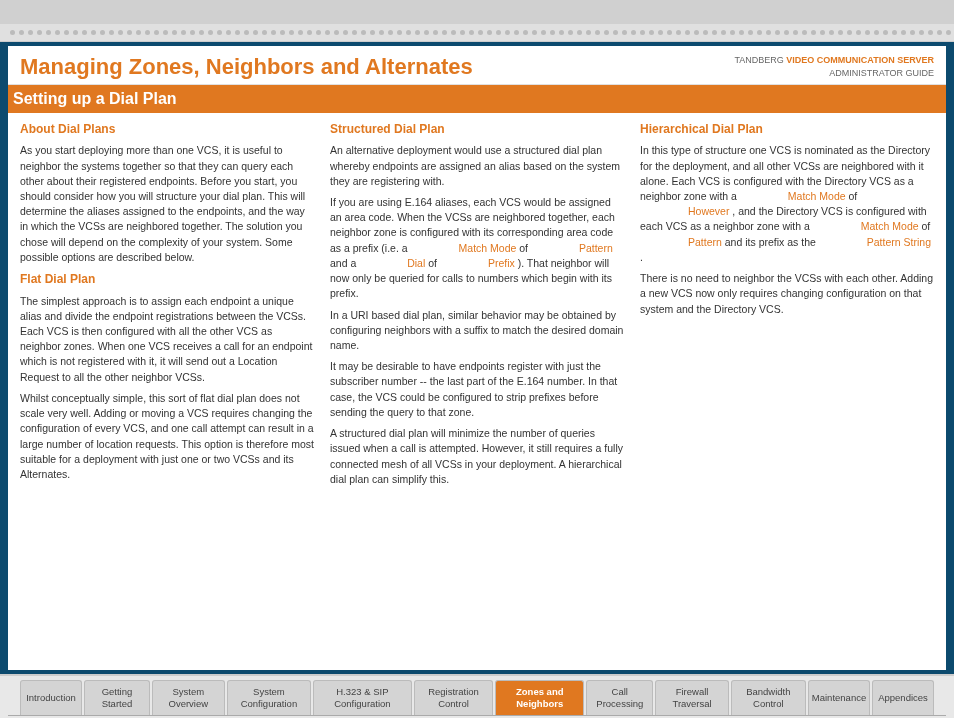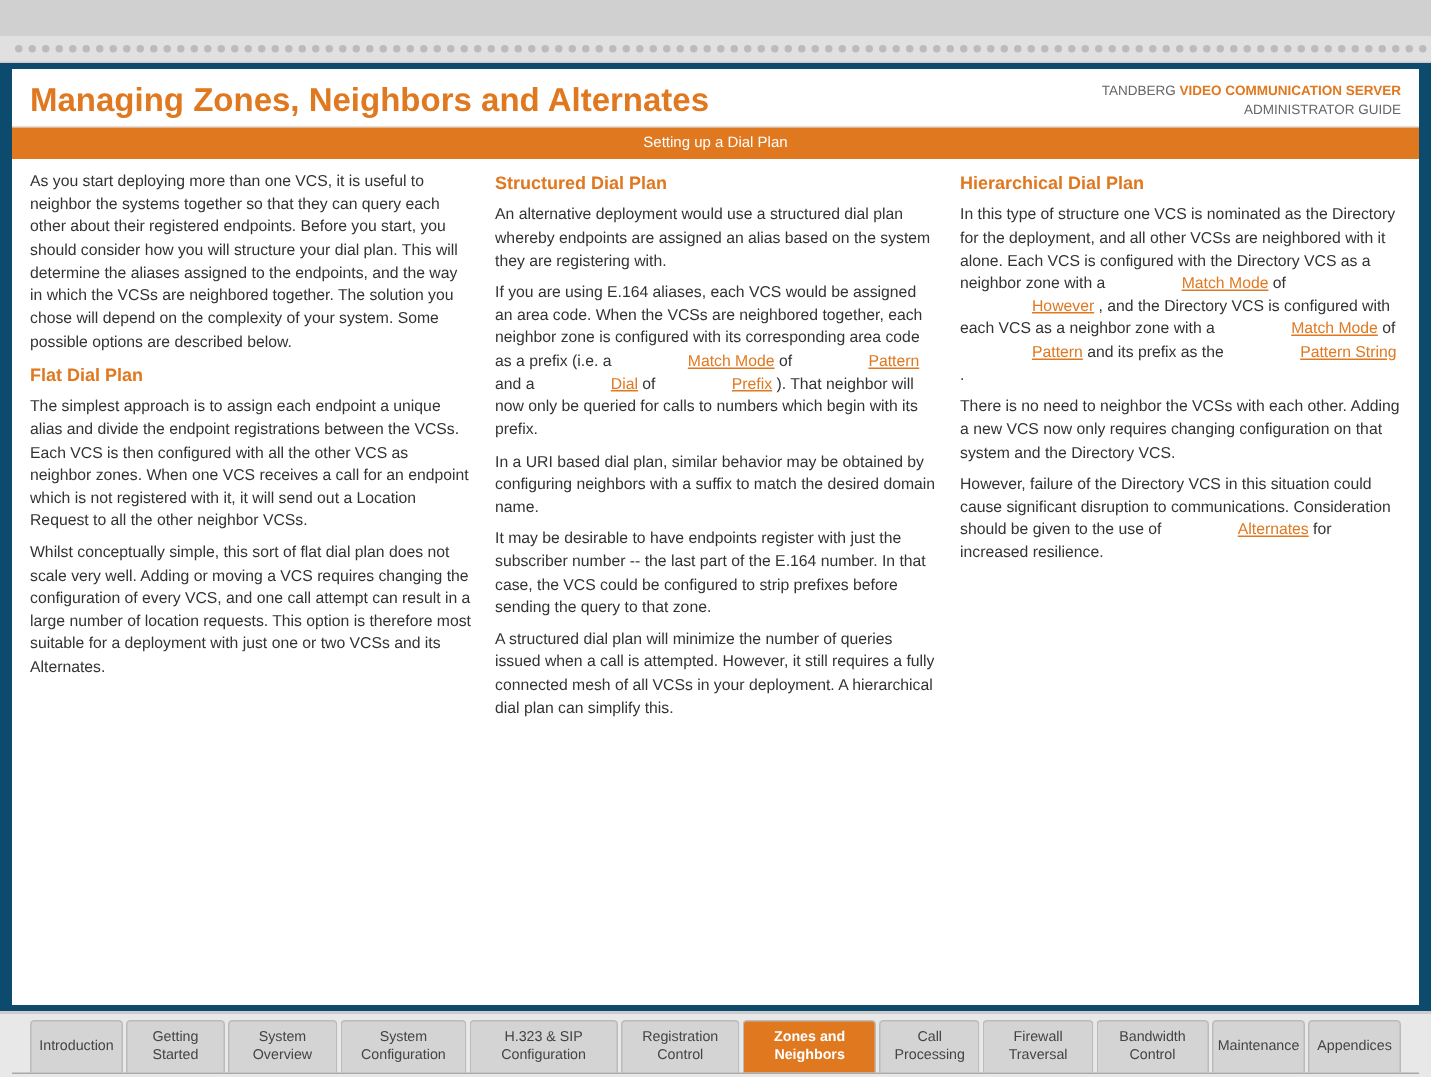--- a/index.html
+++ b/index.html
@@ -73,24 +73,23 @@
     .header-brand .brand-highlight {
       color: #e07820;
       font-weight: bold;
       text-align: center;
     }
 
     
     .orange-banner {
       background: #e07820;
       color: white;
-      text-align: center;
       padding: 5px;
-      font-size: 10px;
-      font-weight: normal;
+      font-size: 16px;
+      font-weight: bold;
     }
 
     
     .three-col {
       display: flex;
       flex: 1;
       padding: 8px 12px;
       gap: 16px;
       overflow: hidden;
     }
@@ -109,21 +108,20 @@
       margin-bottom: 5px;
     }
 
     .col p {
       margin-bottom: 6px;
       color: #333;
     }
 
     .link-text {
       color: #e07820;
-      text-decoration: underline;
       padding-left: 48px;
     }
 
     
     .bottom-nav {
       height: 68px;
       background: #e8e8e8;
       border-top: 2px solid #ccc;
       display: flex;
       flex-direction: column;
@@ -329,20 +327,21 @@
         <span>TANDBERG </span><span class="brand-highlight">VIDEO COMMUNICATION SERVER</span><br>
         <span>ADMINISTRATOR GUIDE</span>
       </div>
     </div>
 
     <div class="orange-banner">Setting up a Dial Plan</div>
 
     <div class="three-col">
 
       <div class="col">
+        <div class="col-heading">About Dial Plans</div>
         <p>As you start deploying more than one VCS, it is useful to neighbor the systems together so that they can query each other about their registered endpoints. Before you start, you should consider how you will structure your dial plan.  This will determine the aliases assigned to the endpoints, and the way in which the VCSs are neighbored together.  The solution you chose will depend on the complexity of your system.  Some possible options are described below.</p>
         <div class="col-heading">Flat Dial Plan</div>
         <p>The simplest approach is to assign each endpoint a unique alias and divide the endpoint registrations between the VCSs. Each VCS is then configured with all the other VCS as neighbor zones.  When one VCS receives a call for an endpoint which is not registered with it, it will send out a Location Request to all the other neighbor VCSs.</p>
         <p>Whilst conceptually simple, this sort of flat dial plan does not scale very well.  Adding or moving a VCS requires changing the configuration of every VCS, and one call attempt can result in a large number of location requests. This option is therefore most suitable for a deployment with just one or two VCSs and its Alternates.</p>
       </div>
 
       <div class="col">
         <div class="col-heading">Structured Dial Plan</div>
         <p>An alternative deployment would use a structured dial plan whereby endpoints are assigned an alias based on the system they are registering with.</p>
         <p>
@@ -370,25 +369,20 @@
           <span class="link-text">However</span>
           <span>, and the Directory VCS is configured with each VCS as a neighbor zone with a</span>
           <span class="link-text">Match Mode</span>
           <span>of</span>
           <span class="link-text">Pattern</span>
           <span>and its prefix as the</span>
           <span class="link-text">Pattern String</span>
           <span>.</span>
         </p>
         <p>There is no need to neighbor the VCSs with each other. Adding a new VCS now only requires changing configuration on that system and the Directory VCS.</p>
-        <p>
-          <span>However, failure of the Directory VCS in this situation could cause significant disruption to communications. Consideration should be given to the use of</span>
-          <span class="link-text">Alternates</span>
-          <span>for increased resilience.</span>
-        </p>
       </div>
 
     </div>
   </div>
 
   <div class="bottom-nav">
     <div class="tab-bar" id="tab-bar">
         <div class="tab-item">Introduction</div>
         <div class="tab-item">Getting
 Started</div>

